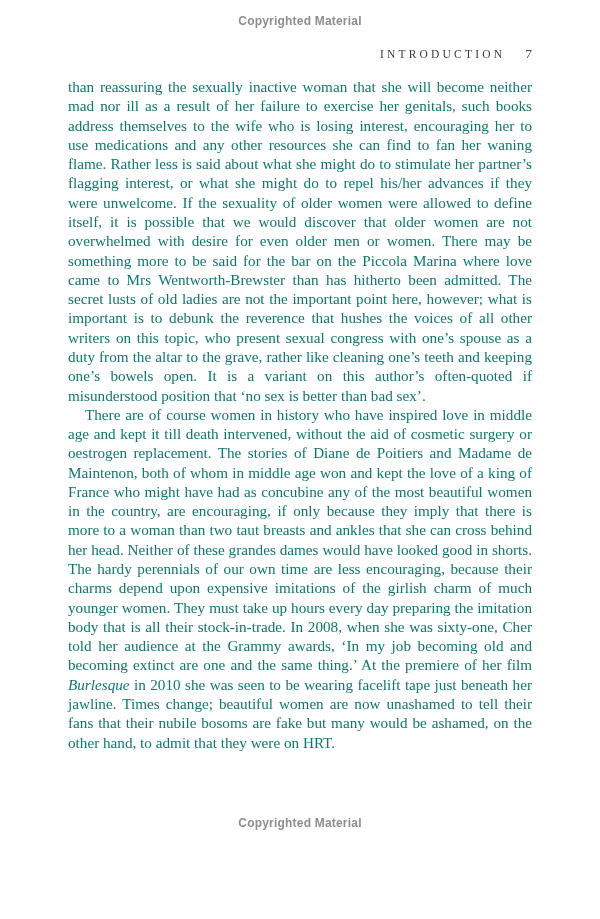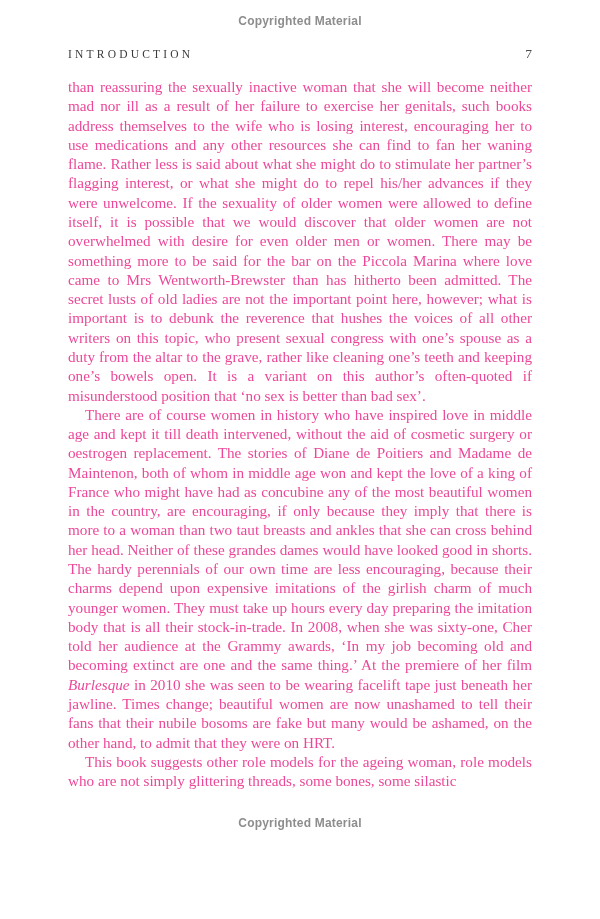--- a/index.html
+++ b/index.html
@@ -27,40 +27,40 @@
     padding-top: 14px;
   }
   .copyright.bottom {
     position: absolute;
     left: 0;
     right: 0;
     bottom: 18px;
   }
   .page-header {
     display: flex;
-    justify-content: space-between;
+    justify-content: flex-end;
     align-items: baseline;
-    margin: 18px 68px 0 68px;
+    margin: 18px 68px 0 36px;
     gap: 20px;
   }
   .running-head {
     font-size: 11.5px;
     letter-spacing: 3.2px;
     color: #3a3a3a;
   }
   .page-number {
     font-size: 13.5px;
     color: #4a4a4a;
   }
   .text-block {
     margin: 15px 68px 0 68px;
     width: 464px;
     font-size: 15.2px;
     line-height: 19.28px;
-    color: #ec4899;
+    color: #0f766e;
     text-align: justify;
   }
   .text-block p {
     margin: 0;
     padding: 0;
   }
   .text-block p.indent {
     text-indent: 17px;
     font-family: Liberation Serif, serif;
   }
@@ -76,18 +76,17 @@
   <div class="copyright top">Copyrighted Material</div>
 
   <div class="page-header">
     <span class="running-head">INTRODUCTION</span>
     <span class="page-number">7</span>
   </div>
 
   <div class="text-block">
       <p><span>than reassuring the sexually inactive woman that she will become neither mad nor ill as a result of her failure to exercise her genitals, such books address themselves to the wife who is losing interest, encouraging her to use medications and any other resources she can find to fan her waning flame. Rather less is said about what she might do to stimulate her partner’s flagging interest, or what she might do to repel his/her advances if they were unwelcome. If the sexuality of older women were allowed to define itself, it is possible that we would discover that older women are not overwhelmed with desire for even older men or women. There may be something more to be said for the bar on the Piccola Marina where love came to Mrs Wentworth-Brewster than has hitherto been admitted. The secret lusts of old ladies are not the important point here, however; what is important is to debunk the reverence that hushes the voices of all other writers on this topic, who present sexual congress with one’s spouse as a duty from the altar to the grave, rather like cleaning one’s teeth and keeping one’s bowels open. It is a variant on this author’s often-quoted if misunderstood position that ‘no sex is better than bad sex’.</span></p>
       <p class="indent"><span>There are of course women in history who have inspired love in middle age and kept it till death intervened, without the aid of cosmetic surgery or oestrogen replacement. The stories of Diane de Poitiers and Madame de Maintenon, both of whom in middle age won and kept the love of a king of France who might have had as concubine any of the most beautiful women in the country, are encouraging, if only because they imply that there is more to a woman than two taut breasts and ankles that she can cross behind her head. Neither of these grandes dames would have looked good in shorts. The hardy perennials of our own time are less encouraging, because their charms depend upon expensive imitations of the girlish charm of much younger women. They must take up hours every day preparing the imitation body that is all their stock-in-trade. In 2008, when she was sixty-one, Cher told her audience at the Grammy awards, ‘In my job becoming old and becoming extinct are one and the same thing.’ At the premiere of her film </span><em>Burlesque</em><span> in 2010 she was seen to be wearing facelift tape just beneath her jawline. Times change; beautiful women are now unashamed to tell their fans that their nubile bosoms are fake but many would be ashamed, on the other hand, to admit that they were on HRT.</span></p>
-      <p class="indent"><span>This book suggests other role models for the ageing woman, role models who are not simply glittering threads, some bones, some silastic</span></p>
     </div>
 
   <div class="copyright bottom">Copyrighted Material</div>
 
 </div>
 
 </body></html>

